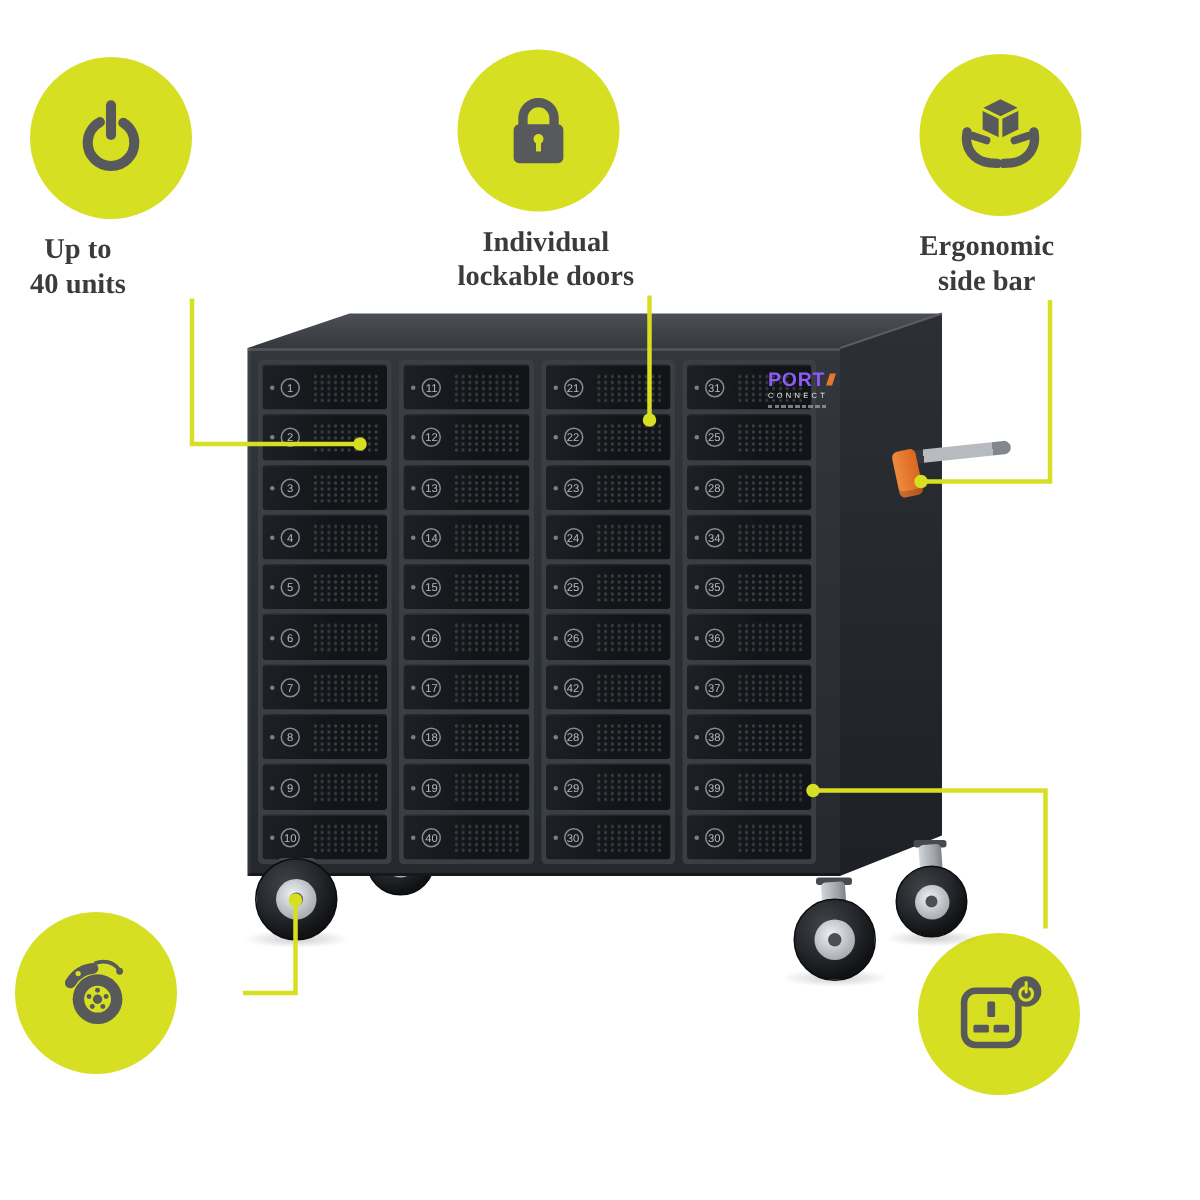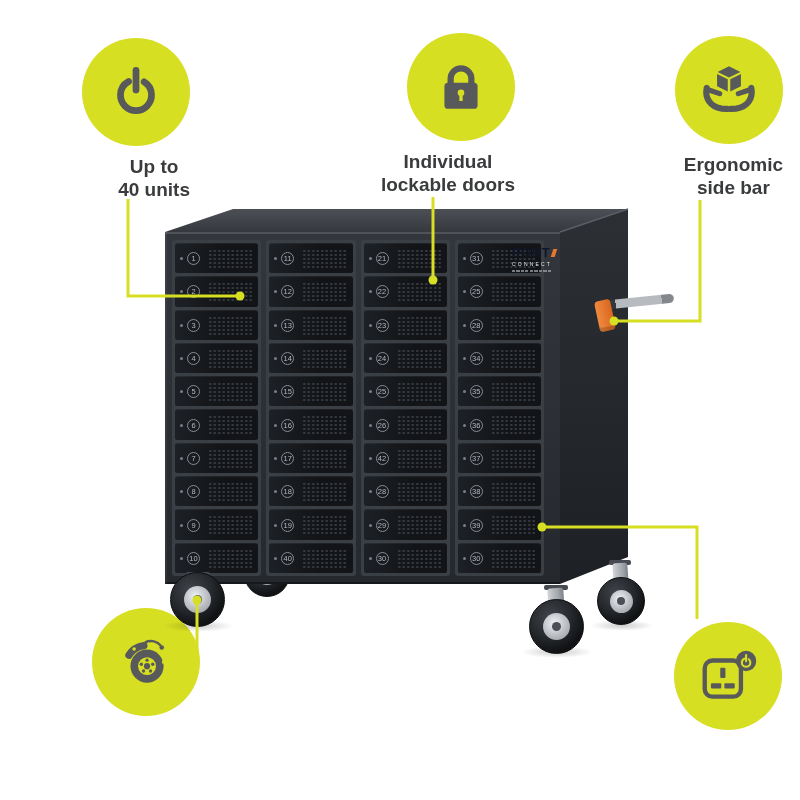--- a/index.html
+++ b/index.html
@@ -6,21 +6,21 @@
     --accent:#d7df23;
     --icon-gray:#58595b;
     --label-text:#3a3b3d;
     --handle-orange:#e8762d;
   }
   *{margin:0;padding:0;box-sizing:border-box;}
   body{width:800px;height:800px;background:#fff;font-family:"Liberation Sans",sans-serif;}
   .canvas{position:relative;width:800px;height:800px;background:#fff;overflow:hidden;}
 
   
-  .feature{position:absolute;display:flex;flex-direction:column;align-items:flex-end;gap:9px;}
+  .feature{position:absolute;display:flex;flex-direction:column;align-items:flex-start;gap:9px;font-family:Liberation Serif, serif;}
   .badge{width:108px;height:108px;border-radius:50%;background:var(--accent);
          display:flex;align-items:center;justify-content:center;flex:none;}
   .badge svg{color:var(--icon-gray);}
   .feature-label{font-weight:bold;font-size:19px;line-height:1.22;color:var(--label-text);text-align:center;}
   .feature-label span{display:block;}
   .ac{fill:var(--accent);}
   .ac-s{stroke:var(--accent);}
 
   
   .callouts{position:absolute;left:0;top:0;z-index:6;pointer-events:none;}
@@ -43,21 +43,21 @@
     border-top:1px solid rgba(255,255,255,.06);}
   .led{width:3px;height:3px;border-radius:50%;background:#7a7f86;flex:none;}
   .num{width:13px;height:13px;border-radius:50%;border:1px solid #878c93;color:#b5bac0;
     font-size:7.5px;display:flex;align-items:center;justify-content:center;flex:none;}
   .perf{flex:1;align-self:stretch;margin:5px 0 5px 4px;opacity:.85;
     background-image:radial-gradient(circle,#3e434b 0.9px,transparent 1.3px);
     background-size:4.5px 4px;}
 
   
   .logo{position:absolute;left:512px;top:246px;width:46px;z-index:3;pointer-events:none;text-align:left;}
-  .brand{font-size:13px;font-weight:bold;color:#0f172a;letter-spacing:.5px;line-height:1;}
+  .brand{font-size:13px;font-weight:bold;color:#8b5cf6;letter-spacing:.5px;line-height:1;}
   .brand-accent{display:inline-block;width:4px;height:8px;background:var(--handle-orange);
     transform:skewX(-18deg);margin-left:2px;}
   .brand-sub{font-size:5px;letter-spacing:2.2px;color:#e6e8ea;margin-top:1.5px;}
   .brand-tagline{margin-top:3px;height:2.5px;width:40px;opacity:.75;
     background:repeating-linear-gradient(90deg,#9aa0a7 0 3px,transparent 3px 4.5px);}
 
   
   .handle-bar{position:absolute;left:606px;top:297px;width:68px;height:9px;z-index:2;border-radius:4.5px;
     transform:rotate(-6deg);
     background:linear-gradient(90deg,#34373b 0 14%,#b7bbc0 14% 82%,#84888d 82%);}

